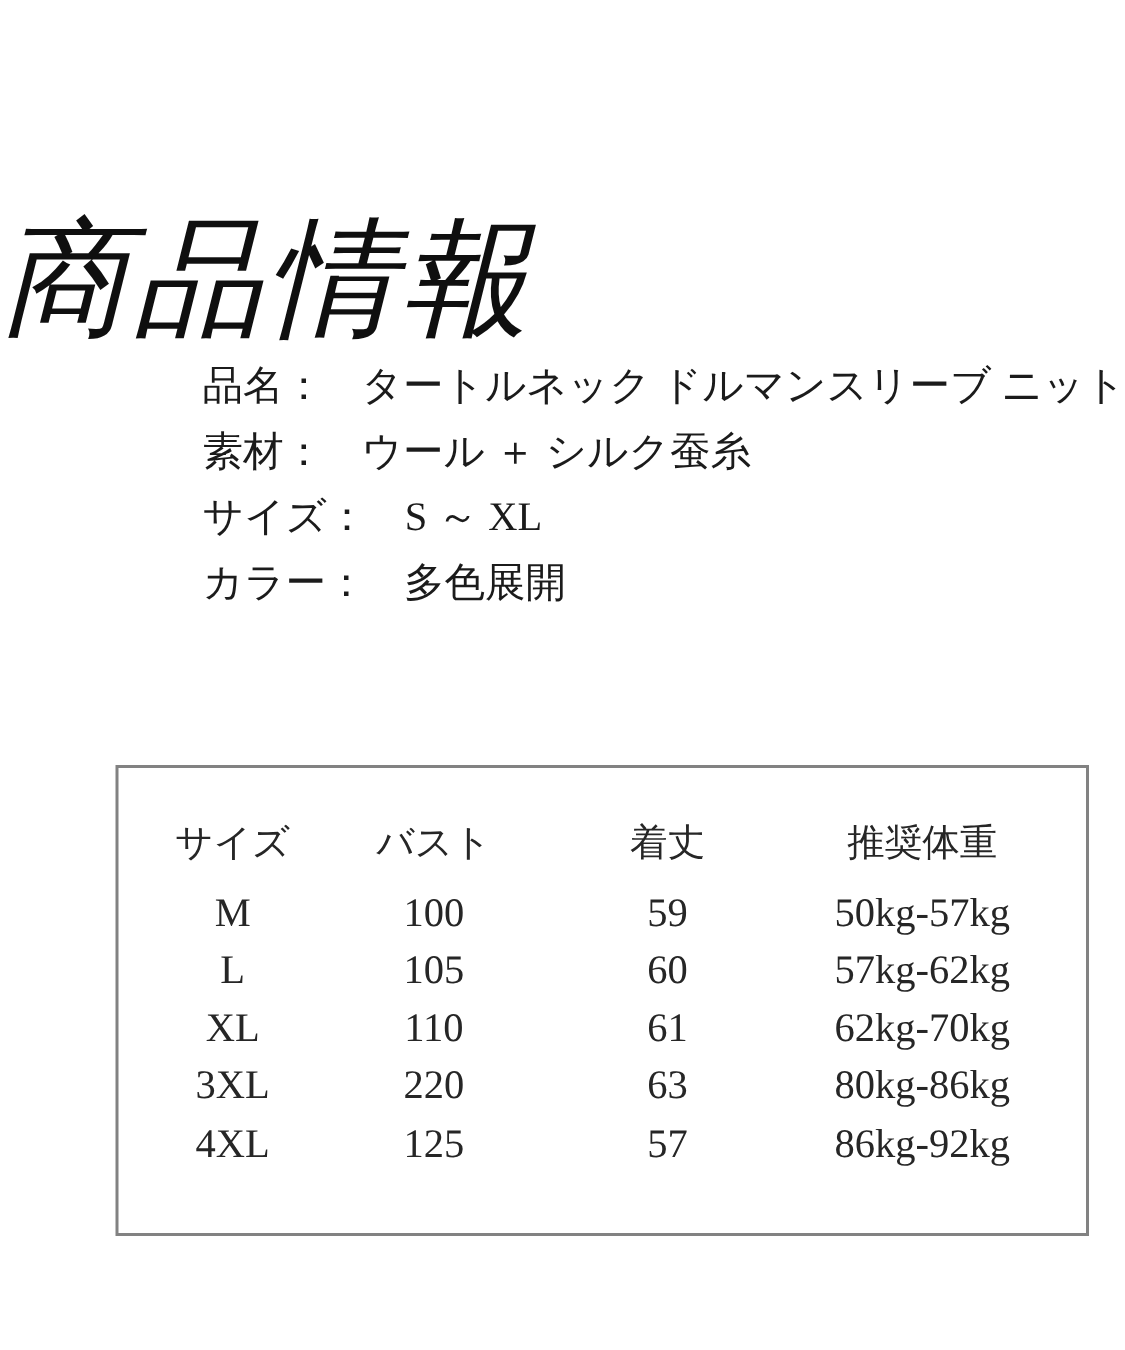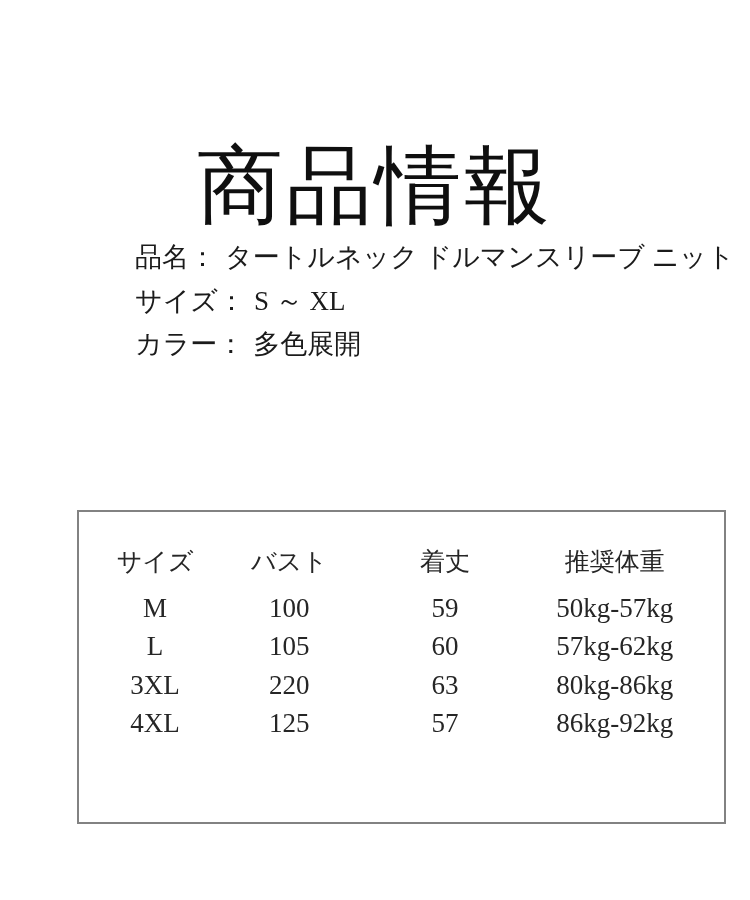--- a/index.html
+++ b/index.html
@@ -13,41 +13,41 @@
     height: 900px;
     background: #ffffff;
     overflow: hidden;
     font-family: "Liberation Serif", "DejaVu Serif", serif;
   }
   .title {
     position: absolute;
     top: 78px;
     left: 0;
     width: 100%;
-    text-align: center;
     font-size: 86px;
     line-height: 100px;
     letter-spacing: 3px;
     font-weight: 400;
     color: #0f0f0f;
     white-space: nowrap;
+    font-style: italic;
   }
   .details {
     position: absolute;
     left: 135px;
     top: 236px;
     font-size: 27px;
     line-height: 43.5px;
     color: #1b1b1b;
   }
   .detail-line {
     white-space: nowrap;
   }
   .detail-value {
-    margin-left: 9px;
+    margin-left: 25px;
   }
   .size-box {
     position: absolute;
     left: 77px;
     top: 510px;
     width: 649px;
     height: 314px;
     box-sizing: border-box;
     border: 2px solid #828282;
     padding-top: 22px;
@@ -89,20 +89,23 @@
 
 <div class="page">
 
   <h1 class="title">商品情報</h1>
 
   <div class="details">
     <div class="detail-line">
       <span class="detail-label">品名：</span><span class="detail-value">タートルネック ドルマンスリーブ ニット</span>
     </div>
     <div class="detail-line">
+      <span class="detail-label">素材：</span><span class="detail-value">ウール ＋ シルク蚕糸</span>
+    </div>
+    <div class="detail-line">
       <span class="detail-label">サイズ：</span><span class="detail-value">S ～ XL</span>
     </div>
     <div class="detail-line">
       <span class="detail-label">カラー：</span><span class="detail-value">多色展開</span>
     </div>
   </div>
 
   <div class="size-box">
     <table class="size-table">
       <colgroup>
@@ -126,20 +129,26 @@
           <td>59</td>
           <td>50kg-57kg</td>
         </tr>
         <tr>
           <td>L</td>
           <td>105</td>
           <td>60</td>
           <td>57kg-62kg</td>
         </tr>
         <tr>
+          <td>XL</td>
+          <td>110</td>
+          <td>61</td>
+          <td>62kg-70kg</td>
+        </tr>
+        <tr>
           <td>3XL</td>
           <td>220</td>
           <td>63</td>
           <td>80kg-86kg</td>
         </tr>
         <tr>
           <td>4XL</td>
           <td>125</td>
           <td>57</td>
           <td>86kg-92kg</td>

